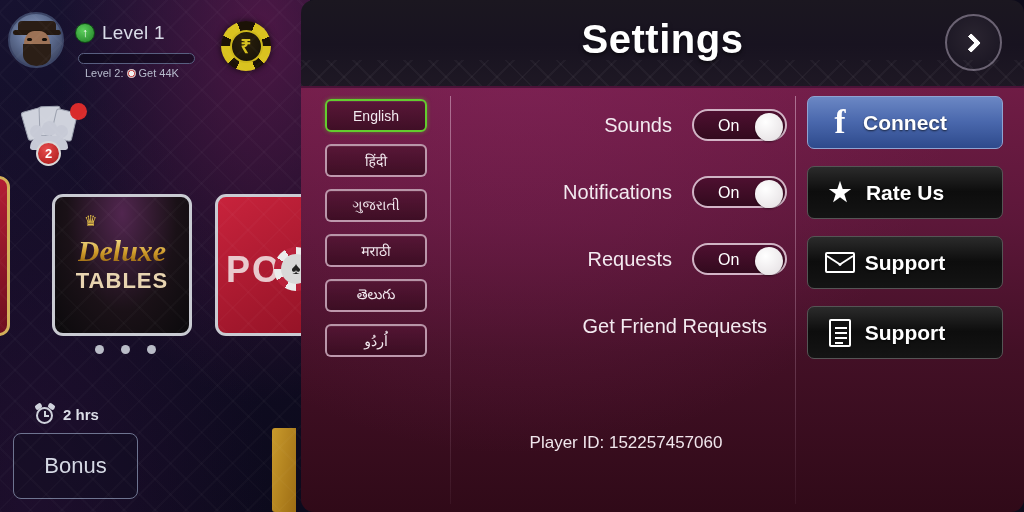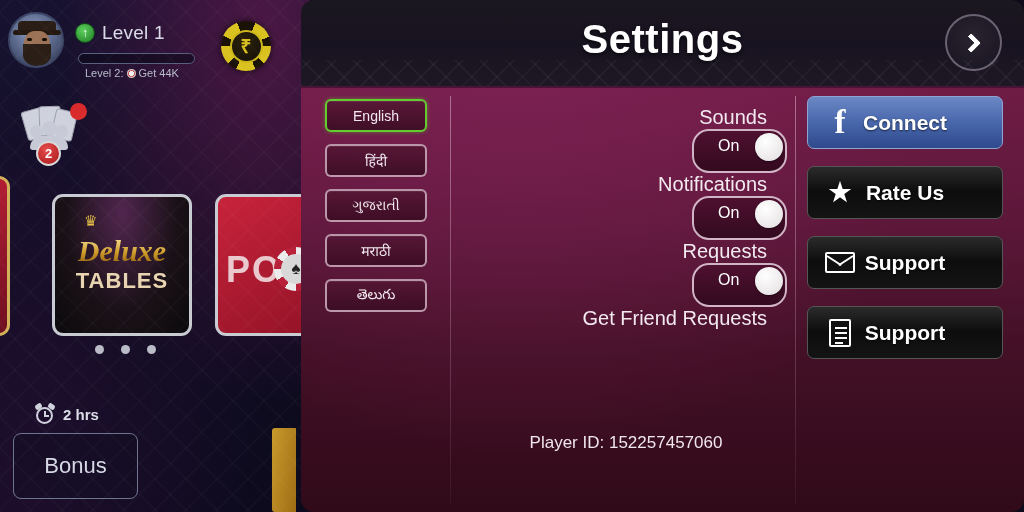--- a/index.html
+++ b/index.html
@@ -309,32 +309,31 @@
     border-color: #63cc2e;
     box-shadow: 0 0 4px rgba(99,204,46,0.5), inset 0 1px 0 rgba(255,255,255,0.08);
   }
 
   
   .toggle-list {
     position: absolute; left: 160px; top: 18px;
     width: 330px;
   }
   .toggle-row {
-    display: flex; align-items: flex-end; justify-content: space-between;
+    display: flex; align-items: center; justify-content: space-between;
     height: 38px; margin-bottom: 29px;
     padding-right: 4px;
-    flex-direction: column;
   }
   .toggle-label {
     color: #f3eaf0; font-size: 20px; flex: 1; text-align: right; padding-right: 20px;
     white-space: nowrap;
   }
   .switch {
     position: relative;
-    width: 95px; height: 44px; border-radius: 17px;
+    width: 95px; height: 32px; border-radius: 17px;
     border: 2px solid rgba(235,210,226,0.85);
     background: linear-gradient(180deg, #4e1030, #330a1e);
     cursor: pointer; flex: none;
   }
   .switch .knob {
     position: absolute; top: 2px;
     width: 28px; height: 28px; border-radius: 50%;
     background: radial-gradient(circle at 38% 32%, #ffffff, #e2dde0);
     box-shadow: 0 1px 2px rgba(0,0,0,.45);
   }
@@ -505,20 +504,21 @@
     <div id="settings-body">
       <div class="vdivider d1"></div>
       <div class="vdivider d2"></div>
 
       <div class="lang-list">
         <div class="lang-btn selected">English</div>
         <div class="lang-btn">हिंदी</div>
         <div class="lang-btn">ગુજરાતી</div>
         <div class="lang-btn">मराठी</div>
         <div class="lang-btn">తెలుగు</div>
+        <div class="lang-btn">اُردُو</div>
       </div>
 
       <div class="toggle-list">
         <div class="toggle-row">
           <div class="toggle-label">Sounds</div>
           <div class="switch on">
             <div class="state">On</div>
             <div class="knob"></div>
           </div>
         </div>

